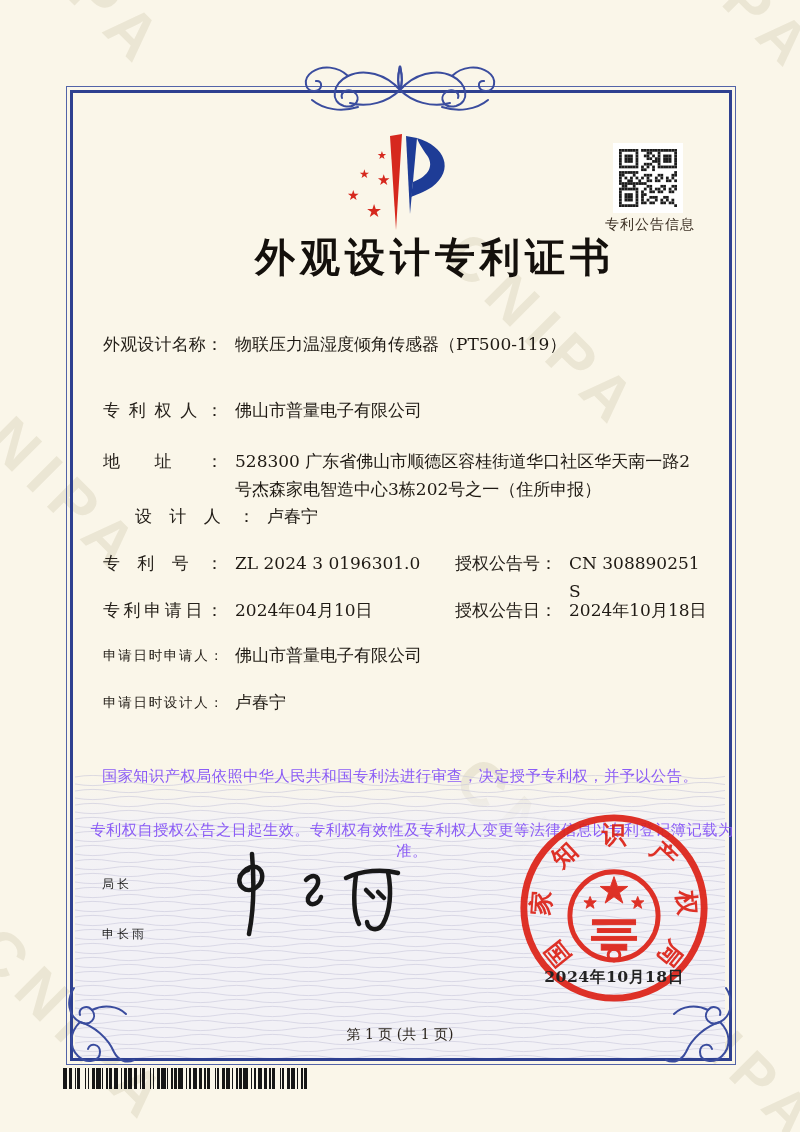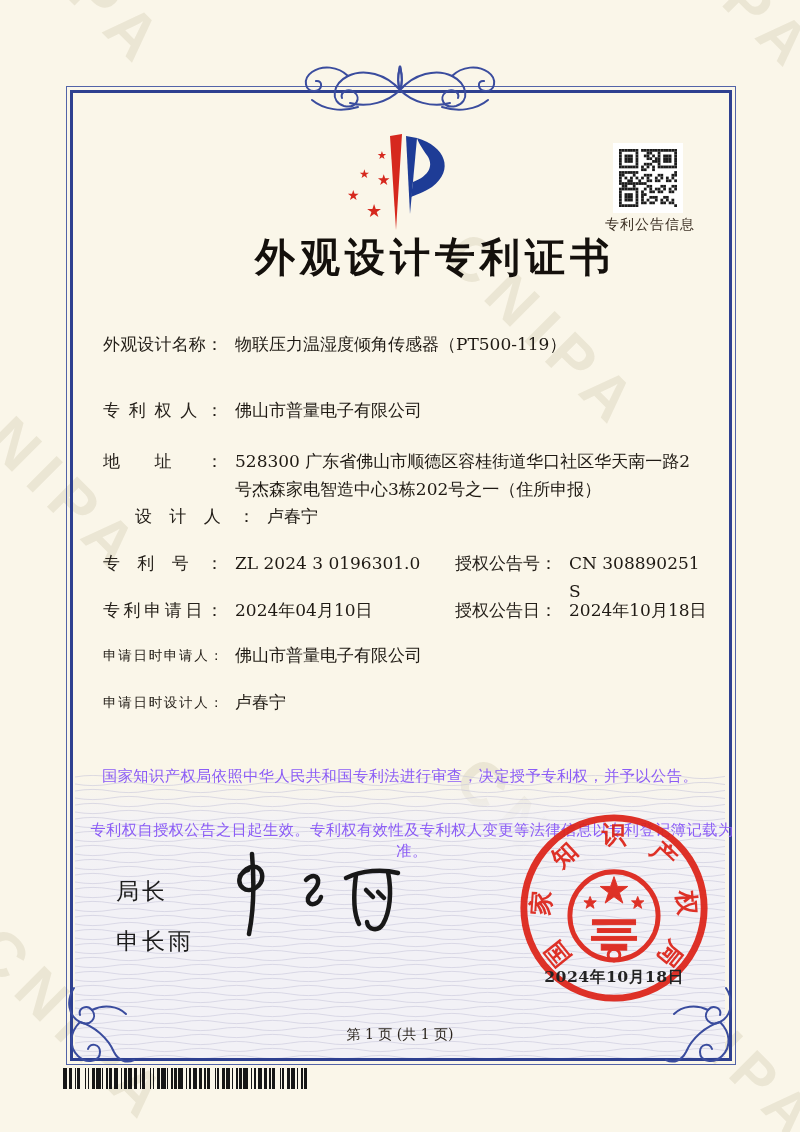--- a/index.html
+++ b/index.html
@@ -35,22 +35,22 @@
   .lbl{width:120px;flex:0 0 120px;text-align:justify;text-align-last:justify;color:#25201a;}
   .lbl.sm{font-size:13.5px;padding-top:3px;}
   .val{margin-left:12px;color:#1f1a14;}
   .val.wrap{width:468px;}
   .col2{position:absolute;left:352px;display:flex;}
   .col2 .lbl{width:102px;flex:0 0 102px;}
   
   .statement{position:absolute;left:78px;width:644px;text-align:center;font-size:15.2px;
              letter-spacing:.5px;color:#8b5cf6;}
   
-  .director{position:absolute;left:116px;font-family:"Liberation Sans","DejaVu Sans",sans-serif;
-            font-size:23px;letter-spacing:3px;color:#1c1c1c;}
+  .director{position:absolute;left:102px;font-family:"Liberation Sans","DejaVu Sans",sans-serif;
+            font-size:12px;letter-spacing:3px;color:#1c1c1c;}
   .sig{position:absolute;left:218px;top:842px;}
   .sig path{fill:none;stroke:#181818;stroke-width:4.5;stroke-linecap:round;stroke-linejoin:round;}
   
   .seal{position:absolute;left:516px;top:810px;opacity:.93;}
   .seal .ring{fill:none;stroke:#dd2318;stroke-width:7;}
   #sealring text{fill:#dd2318;font-size:25px;font-weight:bold;font-family:"DejaVu Serif",serif;}
   .emblem{stroke:#dd2318;fill:#dd2318;}
   #sealdate{fill:#141414;font-size:16px;font-weight:bold;letter-spacing:.5px;}
   
   .footer{position:absolute;left:0;top:1026px;width:100%;text-align:center;font-size:14px;color:#2a241d;}

